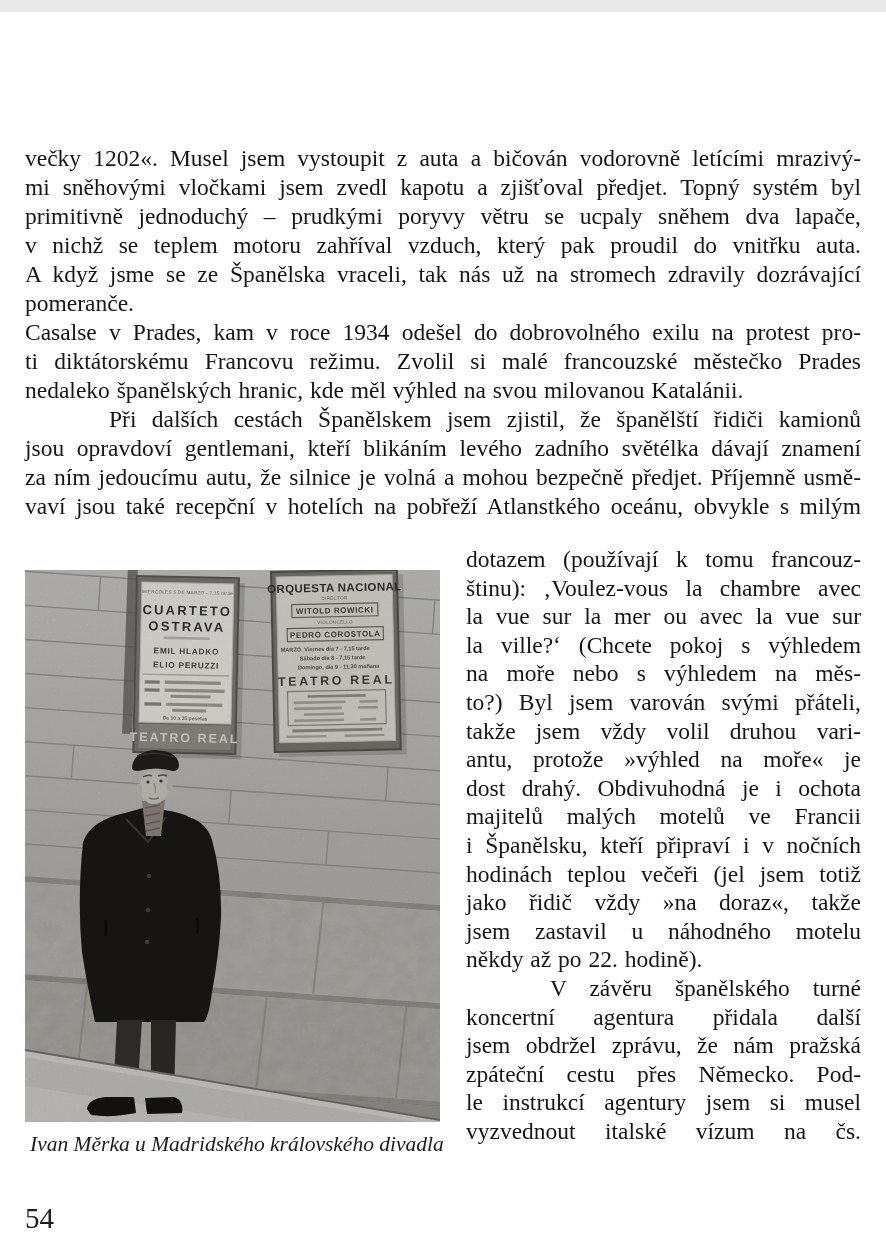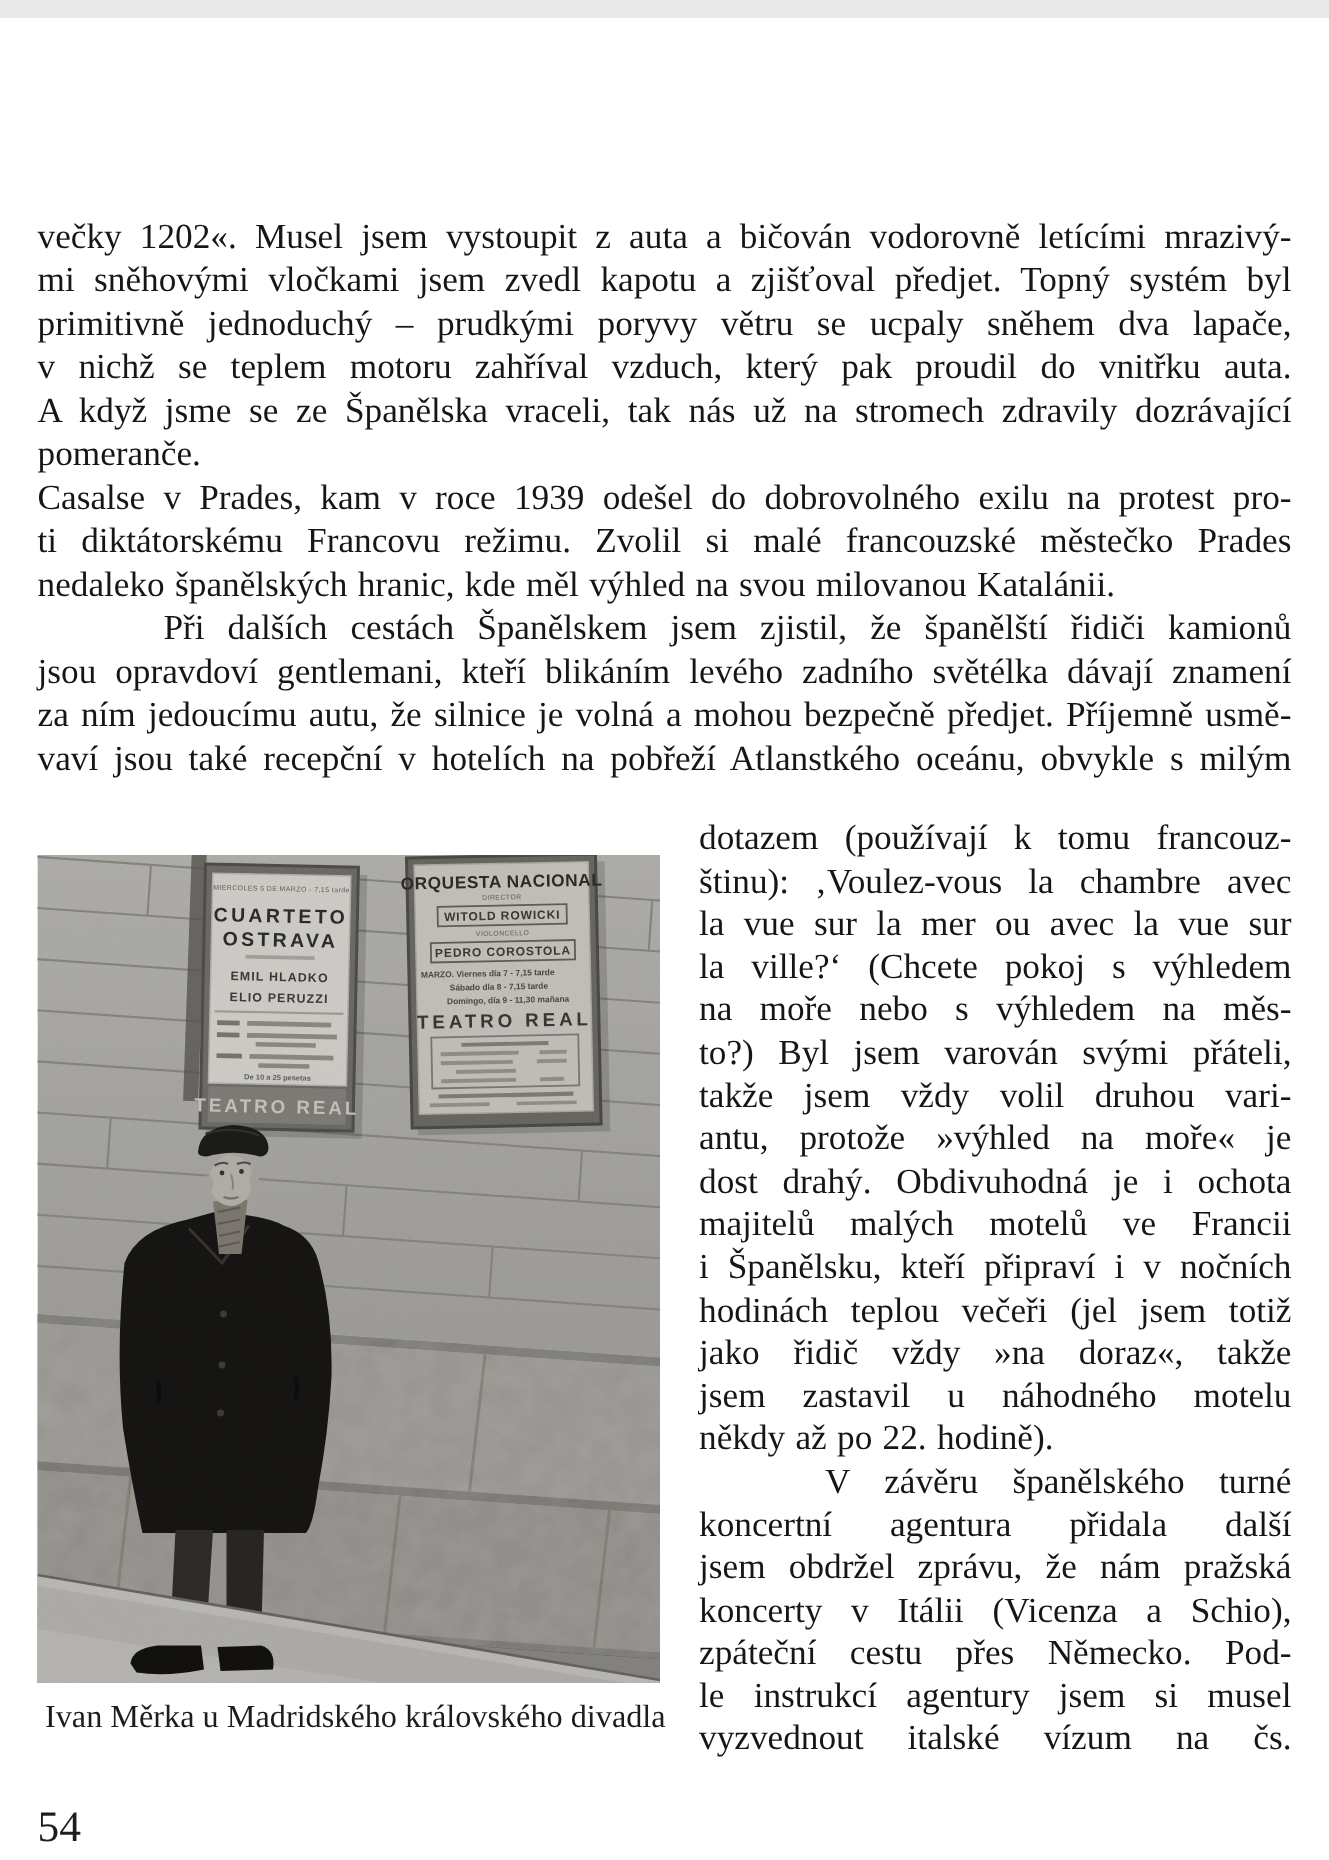--- a/index.html
+++ b/index.html
@@ -14,21 +14,21 @@
     font-size:23.5px;line-height:29px;white-space:nowrap;
     text-align:justify;text-align-last:justify;
     word-spacing:1px;white-space:normal;
   }
   .right-col .line{line-height:28.6px;}
   .line.ind{text-indent:84px;}
   .line.last{text-align-last:left;}
   .figure{position:absolute;left:25px;top:558px;width:415px;height:552px;}
   .caption{
     position:absolute;left:30px;top:1120px;width:430px;
-    font-size:21.5px;color:#1d1d1d;
+    font-style:italic;font-size:21.5px;color:#1d1d1d;
   }
   .page-number{
     position:absolute;left:25px;top:1190px;font-size:29px;color:#1d1d1d;
   }
   
   svg text{font-family:"Liberation Sans","DejaVu Sans",sans-serif;}
   .p-tiny{font-size:4.6px;fill:#6f6d68;letter-spacing:.3px;}
   .p-title-l{font-size:13px;font-weight:bold;letter-spacing:2.2px;fill:#34322f;}
   .p-artist{font-size:8.2px;font-weight:bold;letter-spacing:.8px;fill:#45433f;}
   .p-price{font-size:5px;font-weight:bold;fill:#6f6d68;}
@@ -43,21 +43,21 @@
 
 <div class="page">
 
   <div class="full-text">
       <div class="line">večky 1202«. Musel jsem vystoupit z auta a bičován vodorovně letícími mrazivý-</div>
       <div class="line">mi sněhovými vločkami jsem zvedl kapotu a zjišťoval předjet. Topný systém byl</div>
       <div class="line">primitivně jednoduchý – prudkými poryvy větru se ucpaly sněhem dva lapače,</div>
       <div class="line">v nichž se teplem motoru zahříval vzduch, který pak proudil do vnitřku auta.</div>
       <div class="line">A když jsme se ze Španělska vraceli, tak nás už na stromech zdravily dozrávající</div>
       <div class="line last">pomeranče.</div>
-      <div class="line">Casalse v Prades, kam v roce 1939 odešel do dobrovolného exilu na protest pro-</div>
+      <div class="line">Casalse v Prades, kam v roce 1934 odešel do dobrovolného exilu na protest pro-</div>
       <div class="line">ti diktátorskému Francovu režimu. Zvolil si malé francouzské městečko Prades</div>
       <div class="line last">nedaleko španělských hranic, kde měl výhled na svou milovanou Katalánii.</div>
       <div class="line ind">Při dalších cestách Španělskem jsem zjistil, že španělští řidiči kamionů</div>
       <div class="line">jsou opravdoví gentlemani, kteří blikáním levého zadního světélka dávají znamení</div>
       <div class="line">za ním jedoucímu autu, že silnice je volná a mohou bezpečně předjet. Příjemně usmě-</div>
       <div class="line">vaví jsou také recepční v hotelích na pobřeží Atlanstkého oceánu, obvykle s milým</div>
     </div>
 
   <div class="right-col">
       <div class="line">dotazem (používají k tomu francouz-</div>
@@ -71,21 +71,20 @@
       <div class="line">dost drahý. Obdivuhodná je i ochota</div>
       <div class="line">majitelů malých motelů ve Francii</div>
       <div class="line">i Španělsku, kteří připraví i v nočních</div>
       <div class="line">hodinách teplou večeři (jel jsem totiž</div>
       <div class="line">jako řidič vždy »na doraz«, takže</div>
       <div class="line">jsem zastavil u náhodného motelu</div>
       <div class="line last">někdy až po 22. hodině).</div>
       <div class="line ind">V závěru španělského turné</div>
       <div class="line">koncertní agentura přidala další</div>
       <div class="line">jsem obdržel zprávu, že nám pražská</div>
-      <div class="line">koncerty v Itálii (Vicenza a Schio),</div>
       <div class="line">zpáteční cestu přes Německo. Pod-</div>
       <div class="line">le instrukcí agentury jsem si musel</div>
       <div class="line">vyzvednout italské vízum na čs.</div>
     </div>
 
   <div class="figure">
     <svg viewBox="0 0 415 552" width="415" height="552">
       <defs>
         <linearGradient id="wallGrad" x1="0" y1="0" x2="0" y2="1">
           <stop offset="0" stop-color="#c6c5c1"></stop>

